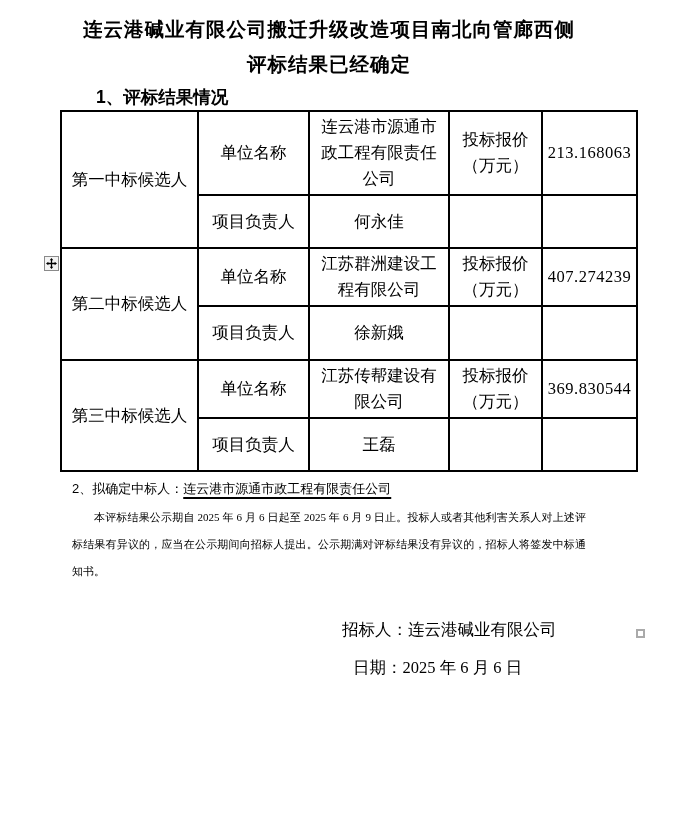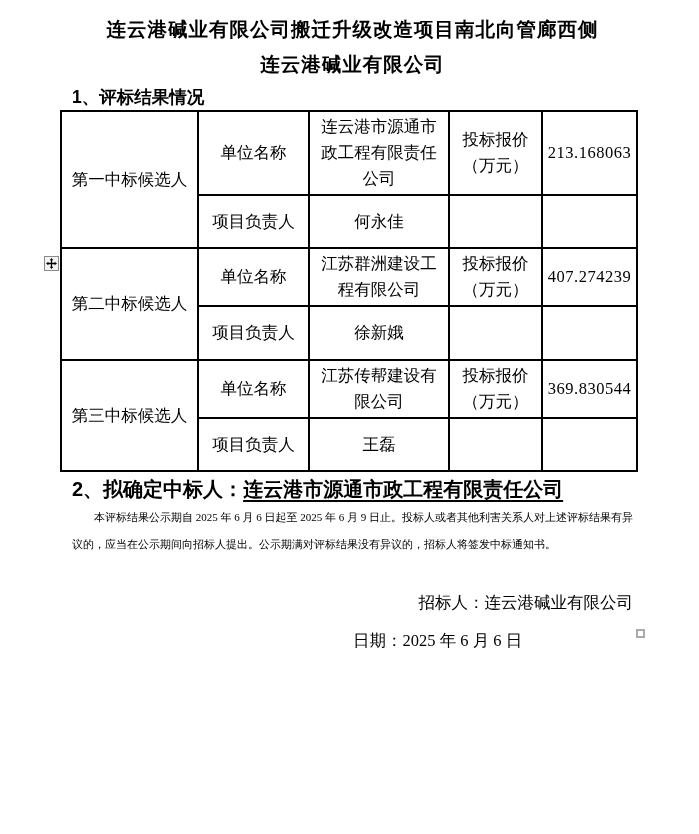--- a/index.html
+++ b/index.html
@@ -7,21 +7,21 @@
   body {
     width: 699px; height: 834px;
     font-family: "Liberation Serif", "DejaVu Serif", serif;
     color: #000000;
     position: relative;
     overflow: hidden;
   }
   .page {
     position: absolute; left: 0; top: 0;
     width: 699px; height: 834px;
-    padding: 12px 66px 0 72px;
+    padding: 12px 113px 0 72px;
     background: #ffffff;
   }
   .title-line {
     font-family: "Liberation Sans", "DejaVu Sans", sans-serif;
     font-weight: bold;
     font-size: 19.5px;
     line-height: 35px;
     text-align: center;
     letter-spacing: 1px;
   }
@@ -44,63 +44,63 @@
     text-decoration: underline;
     text-underline-offset: 3px;
     text-decoration-thickness: 1.5px;
   }
   .section-heading {
     font-family: "Liberation Sans", "DejaVu Sans", sans-serif;
     font-weight: bold;
     font-size: 17.5px;
     line-height: 22px;
     margin-top: 4px;
+    margin-left: 24px;
   }
   table.results {
     border-collapse: collapse;
     table-layout: fixed;
     margin-left: -12px;
     margin-top: 2px;
     width: 576px;
   }
   table.results td {
     border: 2px solid #000000;
     text-align: center;
     vertical-align: middle;
     font-size: 16.5px;
     line-height: 26px;
     padding: 2px 4px;
     overflow: hidden;
   }
   td.price-value { font-size: 16.5px; letter-spacing: 0.5px; }
   .section2-heading {
     font-family: "Liberation Sans", "DejaVu Sans", sans-serif;
-    font-weight: bold;
-    font-size: 20px;
+    font-weight: normal;
+    font-size: 13px;
     line-height: 22px;
     margin-top: 6px;
   }
   .section2-heading .winner {
     text-decoration: underline;
     text-underline-offset: 4px;
     text-decoration-thickness: 1.5px;
   }
   .closing-para {
     font-size: 11px;
     line-height: 27px;
     text-align: justify;
     text-indent: 2em;
     margin-top: 4px;
   }
   .sig-tenderer {
     font-size: 16.5px;
     line-height: 24px;
     margin-top: 33px;
     margin-left: 270px;
-    text-align: right;
   }
   .sig-date {
     font-size: 16.5px;
     line-height: 24px;
     margin-top: 14px;
     margin-left: 281px;
   }
   
   .move-handle {
     position: absolute;
@@ -118,21 +118,21 @@
     border: 2px solid #aaaaaa;
     background: #ffffff;
   }
 </style>
 </head>
 <body>
 
 <div class="page">
 
   <div class="title-line">连云港碱业有限公司搬迁升级改造项目南北向管廊西侧</div>
-  <div class="title-line">连云港碱业有限公司</div>
+  <div class="title-line">评标结果已经确定</div>
 
 
 
   <div class="section-heading">1、评标结果情况</div>
 
   <table class="results">
     <colgroup>
       <col style="width:137px">
         <col style="width:111px">
         <col style="width:140px">

